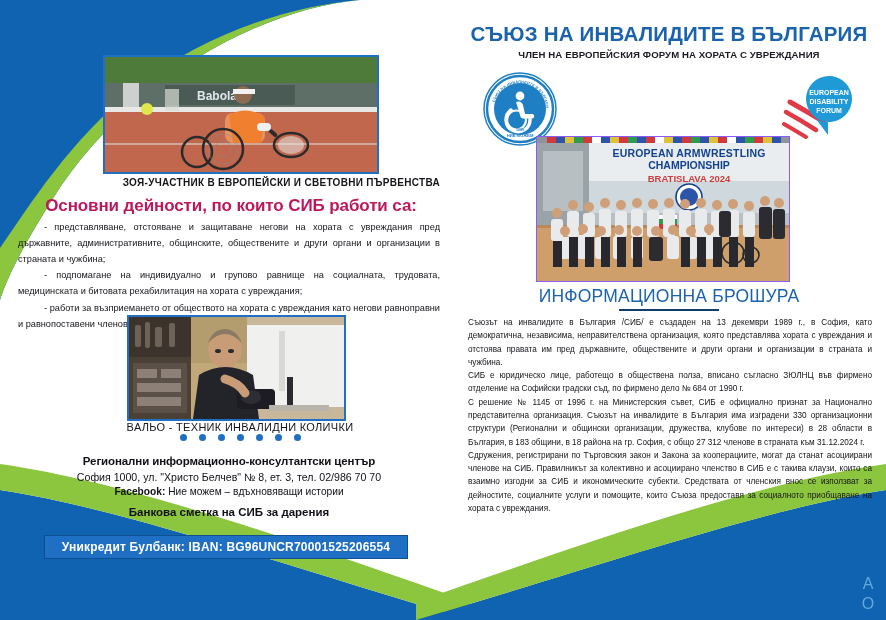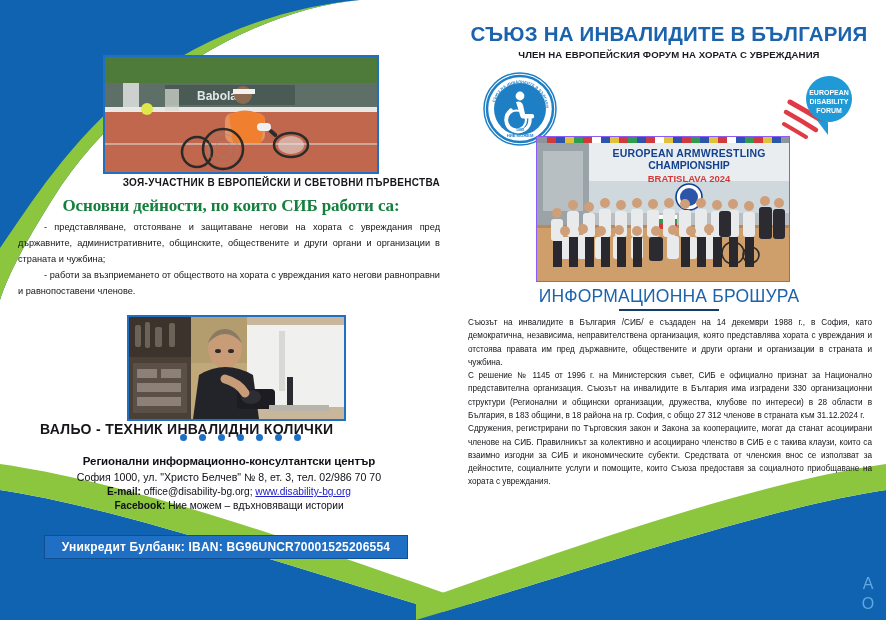--- a/index.html
+++ b/index.html
@@ -24,26 +24,26 @@
 
   
   .photo{border:2px solid #1f6fc4;background:#cfd6d8;position:relative;overflow:hidden;}
   .photo svg{display:block;width:100%;height:100%;}
 
   #photo-tennis{position:absolute;left:103px;top:55px;width:272px;height:115px;}
   #caption-tennis{position:absolute;left:40px;top:177px;width:400px;text-align:right;
      font-size:10px;font-weight:bold;letter-spacing:.3px;color:#15151a;}
 
   #photo-technician{position:absolute;left:127px;top:315px;width:215px;height:102px;}
-  #caption-technician{position:absolute;left:40px;top:421px;width:400px;
-     font-size:14px;font-weight:bold;letter-spacing:.3px;color:#15151a;}
+  #caption-technician{position:absolute;left:40px;top:421px;width:400px;text-align:center;
+     font-size:11px;font-weight:normal;letter-spacing:.3px;color:#15151a;}
 
   
   #activities-heading{position:absolute;left:26px;top:196px;width:410px;text-align:center;
-     font-size:17px;font-weight:bold;color:#15803d;letter-spacing:-.1px;font-family:Liberation Serif, serif;}
+     font-size:17px;font-weight:bold;color:#be185d;letter-spacing:-.1px;}
   #activities-body{position:absolute;left:18px;top:220px;width:422px;
      font-size:9.2px;line-height:1.72;text-align:justify;color:#14141a;}
   #activities-body p{margin:0 0 1px 0;text-indent:26px;}
 
   
   #dot-separator{position:absolute;left:40px;top:434px;width:400px;
      display:flex;justify-content:center;gap:12px;}
   #dot-separator i{width:7px;height:7px;border-radius:50%;background:#1f6fc4;display:block;}
 
   
@@ -150,20 +150,21 @@
         <rect x="18" y="26" width="16" height="26" fill="#e8e8e8" opacity=".8"></rect>
         <rect x="60" y="32" width="14" height="22" fill="#d8ddd4" opacity=".7"></rect>
       </svg>
     </div>
     <div id="caption-tennis">ЗОЯ-УЧАСТНИК В ЕВРОПЕЙСКИ И СВЕТОВНИ ПЪРВЕНСТВА</div>
 
     <div id="activities-heading">Основни дейности, по които СИБ работи са:</div>
 
     <div id="activities-body">
       <p>- представляване, отстояване и защитаване негови на хората с увреждания пред държавните, административните, общинските, обществените и други органи и организации в страната и чужбина;</p>
+      <p>- подпомагане на индивидуално и групово равнище на социалната, трудовата, медицинската и битовата рехабилитация на хората с увреждания;</p>
       <p>- работи за възприемането от обществото на хората с увреждания като негови равноправни и равнопоставени членове.</p>
     </div>
 
     <div class="photo" id="photo-technician">
       <svg viewBox="0 0 215 102" preserveAspectRatio="none">
         <rect width="215" height="102" fill="#c8b79a"></rect>
         <rect x="0" y="0" width="62" height="102" fill="#4a4036"></rect>
         <rect x="0" y="0" width="62" height="40" fill="#3c342c"></rect>
         <g fill="#6d6257">
           <rect x="6" y="8" width="6" height="22" rx="2"></rect>
@@ -203,28 +204,24 @@
       <i></i>
       <i></i>
       <i></i>
       <i></i>
     </div>
 
     <div id="contact-block">
       <div id="contact-title">Регионални информационно-консултантски център</div>
       <div id="contact-address">София 1000, ул. "Христо Белчев" № 8, ет. 3, тел. 02/986 70 70</div>
       <div class="contact-row">
-        <b>E-mail:</b>
-        <span>office@disability-bg.org;</span>
-        <a id="contact-website" href="#">www.disability-bg.org</a>
-      </div>
-      <div class="contact-row">
         <b>Facebook:</b>
         <span>Ние можем – вдъхновяващи истории</span>
       </div>
+      <div id="donations-title">Банкова сметка на СИБ за дарения</div>
     </div>
 
     <div id="bank-bar">
       <span>Уникредит Булбанк: IBAN:  BG96UNCR70001525206554</span>
     </div>
   </div>
 
   <div class="col-right">
 
     <div id="brand-title">СЪЮЗ НА ИНВАЛИДИТЕ В БЪЛГАРИЯ</div>
@@ -382,21 +379,22 @@
           <circle cx="196" cy="116" r="11"></circle>
             <circle cx="214" cy="118" r="8"></circle>
         </g>
       </svg>
     </div>
 
     <div id="brochure-heading">ИНФОРМАЦИОННА БРОШУРА</div>
     <div id="brochure-underline"></div>
 
     <div id="about-body">
-      <p>Съюзът на инвалидите в България /СИБ/ е създаден на 14 декември 1988 г., в София, като демократична, независима, неправителствена организация, която представлява хората с увреждания и отстоява правата им пред държавните, обществените и други органи и организации в страната и чужбина.</p>
+      <p>Съюзът на инвалидите в България /СИБ/ е създаден на 13 декември 1989 г., в София, като демократична, независима, неправителствена организация, която представлява хората с увреждания и отстоява правата им пред държавните, обществените и други органи и организации в страната и чужбина.</p>
+      <p>СИБ е юридическо лице, работещо в обществена полза, вписано съгласно ЗЮЛНЦ във фирмено отделение на Софийски градски съд, по фирмено дело  № 684 от 1990 г.</p>
       <p>С решение № 1145 от 1996 г. на Министерския съвет, СИБ е официално признат за Национално представителна организация. Съюзът на инвалидите в България има изградени 330 организационни структури (Регионални и общински организации, дружества, клубове по интереси) в 28 области в България, в 183 общини, в 18 района на гр. София, с общо 27 312 членове в страната към 31.12.2024 г.</p>
       <p>Сдружения, регистрирани по Търговския закон и Закона за кооперациите, могат да станат асоциирани членове на СИБ. Правилникът за колективно и асоциирано членство в СИБ е с такива клаузи, които са взаимно изгодни за СИБ и икономическите субекти. Средствата от членския внос се използват за дейностите, социалните услуги и помощите, които Съюза предоставя за социалното приобщаване на хората с увреждания.</p>
     </div>
   </div>
 
   <div id="edge-letters" style="white-space:pre-line">А
 О</div>
 </div>
 
 </body></html>

